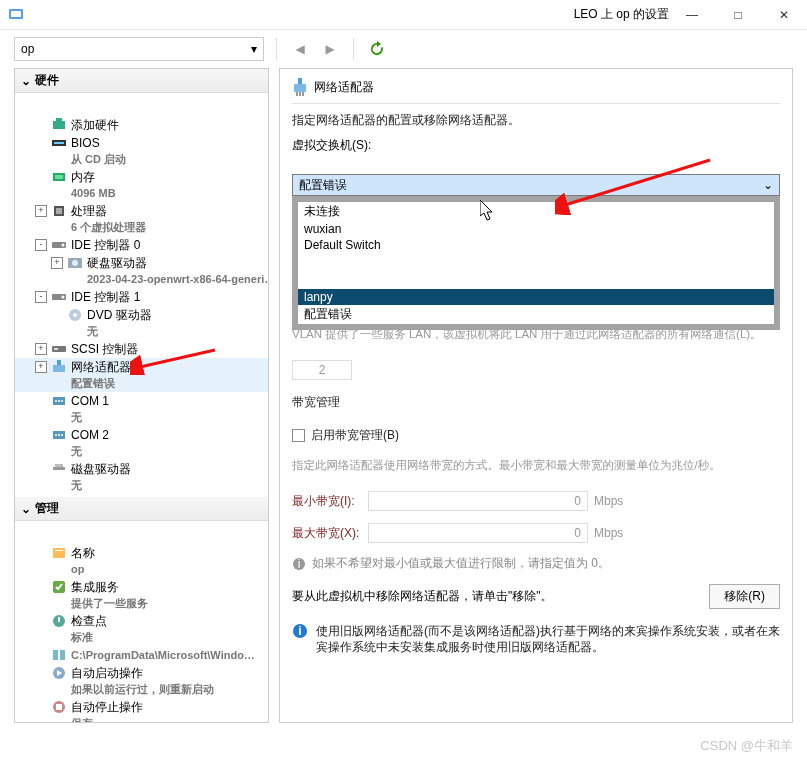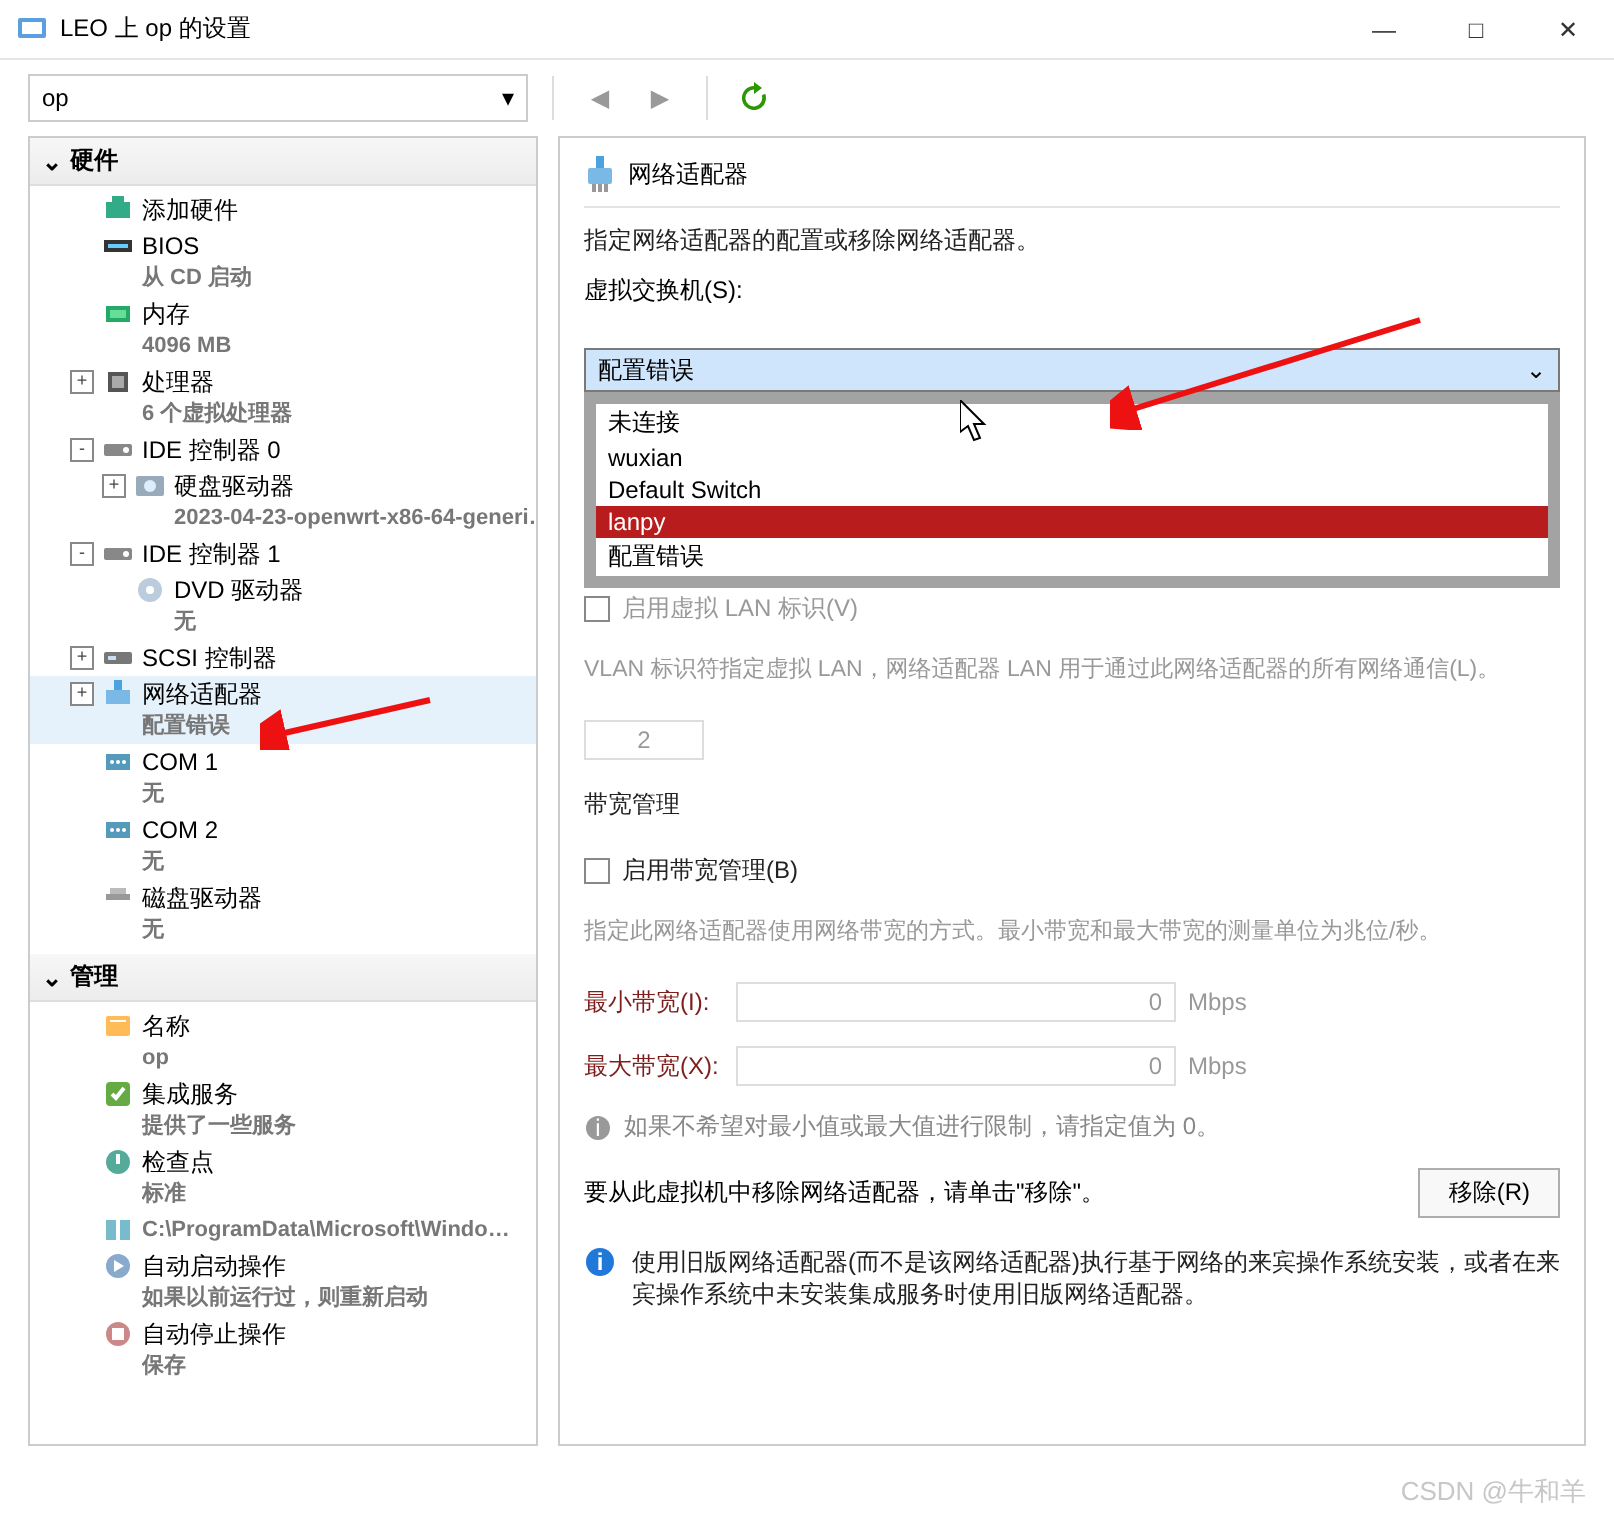--- a/index.html
+++ b/index.html
@@ -1,47 +1,47 @@
 <!DOCTYPE html>
 <html><head>
 <meta charset="utf-8">
 <style>
 * { box-sizing: border-box; margin: 0; padding: 0; font-family: "Microsoft YaHei", "Segoe UI", sans-serif; font-size: 12px; }
 body { background: #fff; width: 807px; height: 759px; overflow: hidden; }
-.titlebar { height: 30px; display: flex; align-items: center; padding-left: 8px; border-bottom: 1px solid #e5e5e5; }
+.titlebar { height: 30px; display: flex; align-items: center; padding-left: 8px; border-bottom: 1px solid #e5e5e5; text-align: right; }
 .titlebar .app-icon { width: 16px; height: 16px; margin-right: 6px; }
 .titlebar .title { flex: 1; }
 .titlebar .win-btn { width: 46px; height: 30px; display: flex; align-items: center; justify-content: center; color: #333; }
 .toolbar { height: 38px; display: flex; align-items: center; padding: 4px 14px; gap: 8px; }
 .vm-select { flex: 0 0 250px; height: 24px; border: 1px solid #ccc; background: #fff; padding: 0 6px; display: flex; align-items: center; justify-content: space-between; }
 .tb-sep { width: 1px; height: 22px; background: #ddd; margin: 0 4px; }
 .nav-btn { width: 22px; height: 22px; display: flex; align-items: center; justify-content: center; color: #999; }
 .reload-btn { color: #2a9800; }
 .main { display: flex; height: calc(759px - 30px - 38px - 26px); padding: 0 14px 10px 14px; gap: 10px; }
 .sidebar { width: 255px; border: 1px solid #ccc; background: #fff; overflow: auto; }
 .group-header { background: linear-gradient(#f7f7f7,#ececec); border-bottom: 1px solid #ddd; padding: 3px 6px; display: flex; align-items: center; gap: 4px; font-weight: bold; }
-.tree { padding: 3px 0; }
+.tree { padding: 3px 0; margin-top: 20px; }
 .tree-item { display: flex; align-items: flex-start; padding: 1px 4px 1px 4px; gap: 4px; line-height: 16px; }
 .tree-item.selected { background: #e6f2fb; }
 .expander { width: 12px; height: 12px; border: 1px solid #888; font-size: 9px; line-height: 9px; text-align: center; color: #444; flex-shrink: 0; margin-top: 2px; background: #fff; }
 .expander.blank { border: none; }
 .node-icon { width: 16px; height: 16px; flex-shrink: 0; margin-top: 0; }
 .node-text { display: flex; flex-direction: column; }
 .node-sub { color: #777; font-size: 11px; white-space: nowrap; overflow: hidden; text-overflow: ellipsis; max-width: 190px; font-weight: bold; }
 .indent1 { padding-left: 20px; }
 .indent2 { padding-left: 36px; }
 .content { flex: 1; border: 1px solid #ccc; background: #fff; padding: 8px 12px 12px 12px; display: flex; flex-direction: column; gap: 8px; position: relative; }
 .ct-header { display: flex; align-items: center; gap: 6px; border-bottom: 1px solid #e3e3e3; padding-bottom: 6px; }
 .ct-desc { color: #222; }
 .field-label { margin-bottom: 20px; }
 .combo { position: relative; }
 .combo-display { height: 22px; border: 1px solid #7a7a7a; background: #cfe5fb; padding: 0 6px; display: flex; align-items: center; justify-content: space-between; }
 .combo-list { position: absolute; left: 0; right: 0; top: 22px; background: #fff; border: 6px solid #a3a3a3; z-index: 10; }
 .combo-opt { padding: 1px 6px; font-size: 12px; }
-.combo-opt.hovered { background: #b91c1c; color: #fff; }
+.combo-opt.hovered { background: #0c4a6e; color: #fff; margin-top: 36px; }
 .check-row { display: flex; align-items: center; gap: 6px; color: #999; margin-top: 4px; }
 .check-desc { color: #999; margin: 6px 0; font-size: 11.5px; }
 .val-row { display: flex; align-items: center; gap: 6px; margin-top: 4px; }
 .val-row label { color: #7f1d1d; width: 70px; }
 .val-input { width: 220px; height: 20px; border: 1px solid #ddd; background: #fff; text-align: right; padding: 0 6px; color: #999; }
 .unit { color: #999; }
 .bw-header { font-weight: normal; margin: 6px 0 4px 0; color: #222; }
 .cb { width: 13px; height: 13px; border: 1px solid #888; background: #fff; flex-shrink: 0; }
 .remove-row { display: flex; align-items: center; justify-content: space-between; gap: 10px; margin-top: 4px; }
 .btn { border: 1px solid #adadad; background: #f8f8f8; padding: 3px 14px; }
@@ -335,21 +335,21 @@
           </div>
       </div>
     </div>
 
     <div style="height:80px"></div>
 
     <div class="check-row">
       <div class="cb"></div>
       <span>启用虚拟 LAN 标识(V)</span>
     </div>
-    <div class="check-desc">VLAN 标识符指定虚拟 LAN，网络适配器 LAN 用于通过此网络适配器的所有网络通信(L)。</div>
+    <div class="check-desc">VLAN 提供了一些服务 LAN，该虚拟机将此 LAN 用于通过此网络适配器的所有网络通信(L)。</div>
     <div class="val-row">
       <input class="val-input" style="width: 60px; text-align: center;" value="2">
     </div>
 
     <div class="bw-header">带宽管理</div>
     <div class="check-row" style="color:#222">
       <div class="cb"></div>
       <span>启用带宽管理(B)</span>
     </div>
     <div class="check-desc">指定此网络适配器使用网络带宽的方式。最小带宽和最大带宽的测量单位为兆位/秒。</div>

